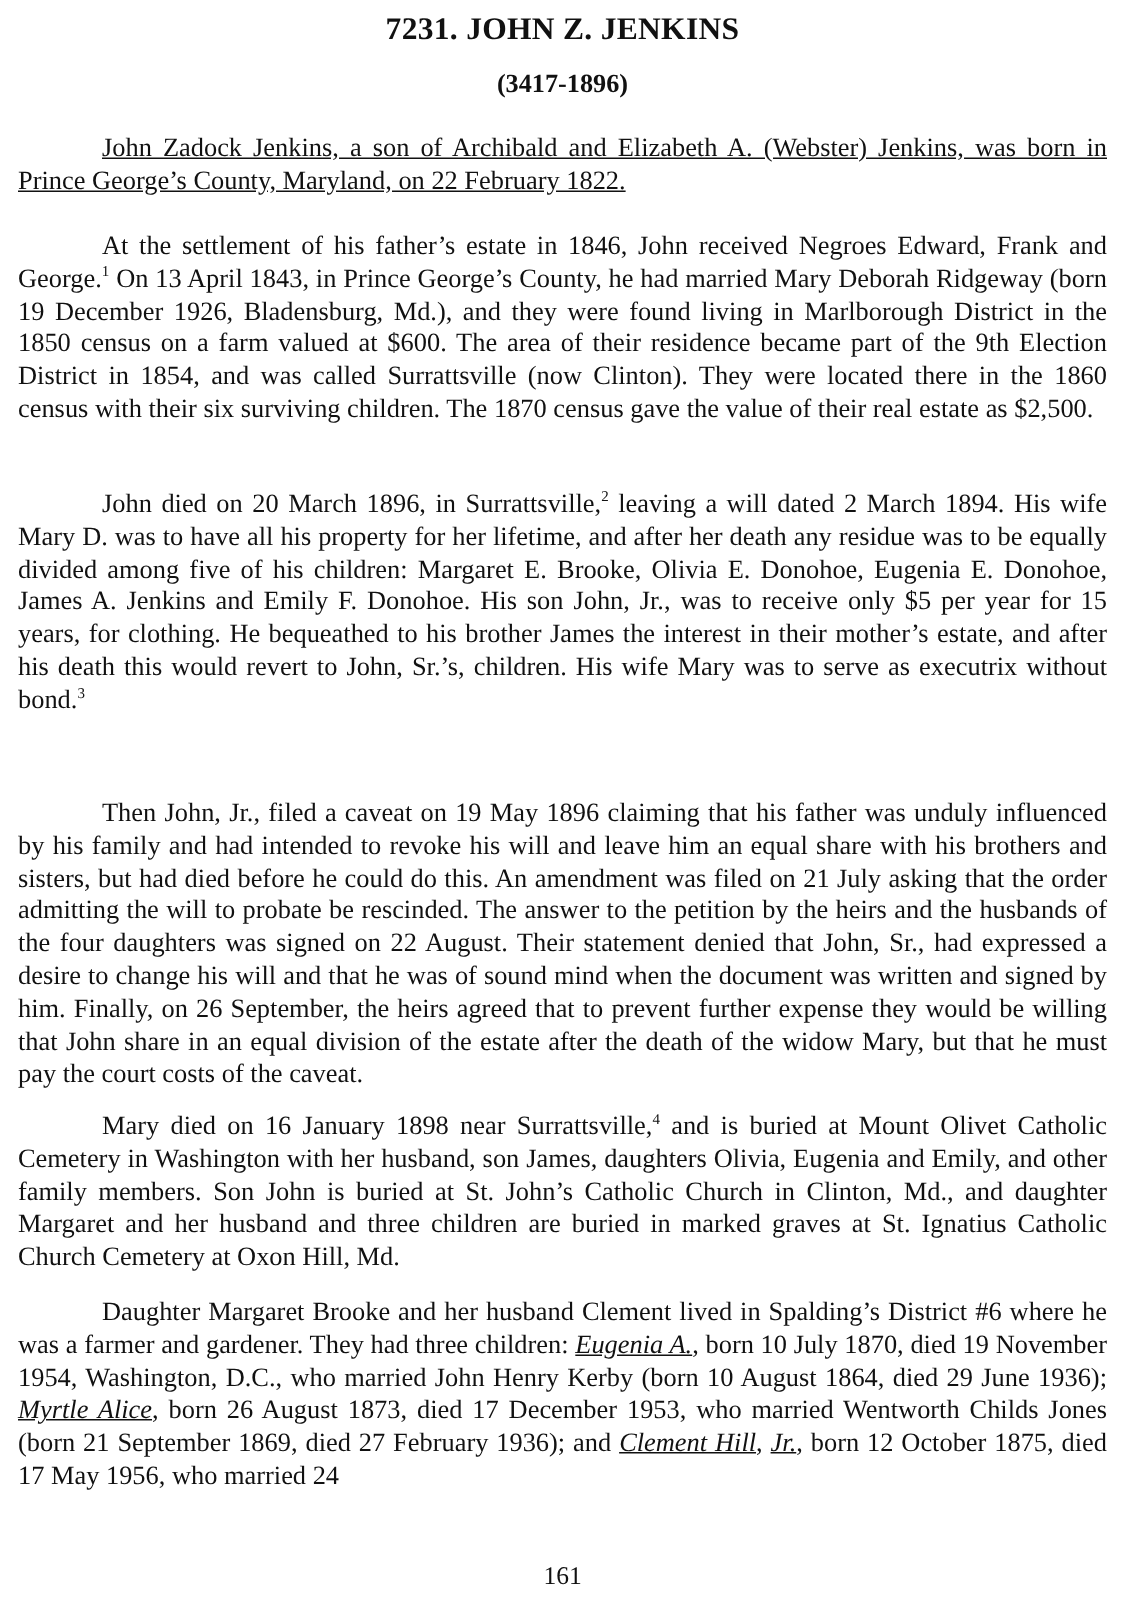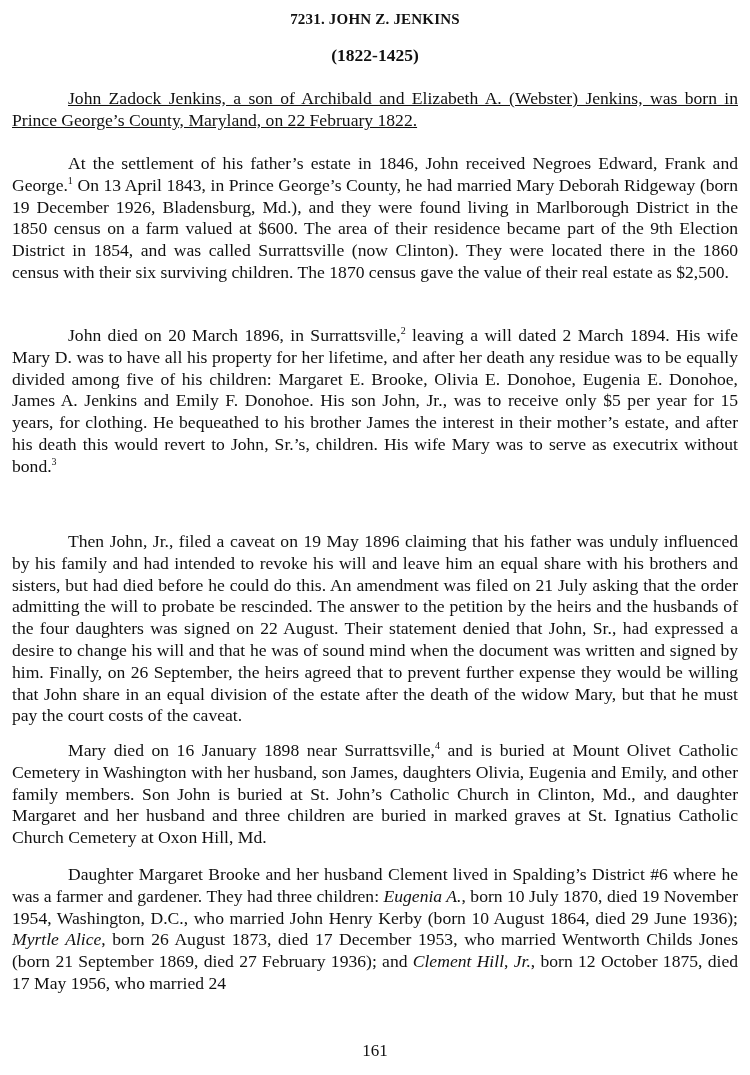--- a/index.html
+++ b/index.html
@@ -1,36 +1,36 @@
 <!DOCTYPE html>
 <html><head>
 <meta charset="utf-8">
 <style>
   html, body { margin: 0; padding: 0; background: #ffffff; }
   body { width: 750px; height: 1075px; position: relative; overflow: hidden; color: #111; }
   .page { position: absolute; left: 12px; top: 0; width: 726px; font-family: "Liberation Serif", serif; font-size: 17.6px; line-height: 21.8px; }
-  .title { position: absolute; left: 0; width: 726px; top: 6px; text-align: center; font-weight: bold; font-size: 15px; line-height: 26px; letter-spacing: 0.2px; }
+  .title { position: absolute; left: 0; width: 726px; top: 6px; text-align: center; font-weight: bold; font-size: 21px; line-height: 26px; letter-spacing: 0.2px; }
   .dates { position: absolute; left: 0; width: 726px; top: 44px; text-align: center; font-weight: bold; font-size: 17.5px; line-height: 22px; }
   .para { position: absolute; left: 0; width: 726px; margin: 0; text-align: justify; text-indent: 56px; }
   .para sup { font-size: 10px; line-height: 0; vertical-align: 7px; }
-  .para i { font-style: italic; }
+  .para i { font-style: italic; text-decoration: underline; }
   #p1 { top: 88px; text-decoration: underline; }
   #p2 { top: 153px; }
   #p3 { top: 325px; font-family: Liberation Serif, serif; }
   #p4 { top: 531px; }
   #p5 { top: 740px; }
   #p6 { top: 864px; }
   .pagenum { position: absolute; left: 0; width: 726px; top: 1040px; text-align: center; font-size: 17px; line-height: 22px; }
 </style>
 </head>
 <body>
 
 <div class="page">
   <div class="title">7231. JOHN Z. JENKINS</div>
-  <div class="dates">(1822-1425)</div>
+  <div class="dates">(3417-1896)</div>
 
   <p class="para" id="p1"><span>John Zadock Jenkins, a son of Archibald and Elizabeth A. (Webster) Jenkins, was born in Prince George’s County, Maryland, on 22 February 1822.</span></p>
   <p class="para" id="p2"><span>At the settlement of his father’s estate in 1846, John received Negroes Edward, Frank and George.</span><sup>1</sup><span>  On 13 April 1843, in Prince George’s County, he had married Mary Deborah Ridgeway (born 19 December 1926, Bladensburg, Md.), and they were found living in Marlborough District in the 1850 census on a farm valued at $600.  The area of their residence became part of the 9th Election District in 1854, and was called Surrattsville (now Clinton).  They were located there in the 1860 census with their six surviving children.  The 1870 census gave the value of their real estate as $2,500.</span></p>
   <p class="para" id="p3"><span>John died on 20 March 1896, in Surrattsville,</span><sup>2</sup><span> leaving a will dated 2 March 1894.  His wife Mary D. was to have all his property for her lifetime, and after her death any residue was to be equally divided among five of his children: Margaret E. Brooke, Olivia E. Donohoe, Eugenia E. Donohoe, James A. Jenkins and Emily F. Donohoe.  His son John, Jr., was to receive only $5 per year for 15 years, for clothing.  He bequeathed to his brother James the interest in their mother’s estate, and after his death this would revert to John, Sr.’s, children.  His wife Mary was to serve as executrix without bond.</span><sup>3</sup></p>
   <p class="para" id="p4"><span>Then John, Jr., filed a caveat on 19 May 1896 claiming that his father was unduly influenced by his family and had intended to revoke his will and leave him an equal share with his brothers and sisters, but had died before he could do this.  An amendment was filed on 21 July asking that the order admitting the will to probate be rescinded.  The answer to the petition by the heirs and the husbands of the four daughters was signed on 22 August.  Their statement denied that John, Sr., had expressed a desire to change his will and that he was of sound mind when the document was written and signed by him.  Finally, on 26 September, the heirs agreed that to prevent further expense they would be willing that John share in an equal division of the estate after the death of the widow Mary, but that he must pay the court costs of the caveat.</span></p>
   <p class="para" id="p5"><span>Mary died on 16 January 1898 near Surrattsville,</span><sup>4</sup><span> and is buried at Mount Olivet Catholic Cemetery in Washington with her husband, son James, daughters Olivia, Eugenia and Emily, and other family members.  Son John is buried at St. John’s Catholic Church in Clinton, Md., and daughter Margaret and her husband and three children are buried in marked graves at St. Ignatius Catholic Church Cemetery at Oxon Hill, Md.</span></p>
   <p class="para" id="p6"><span>Daughter Margaret Brooke and her husband Clement lived in Spalding’s District #6 where he was a farmer and gardener.  They had three children: </span><i>Eugenia A.</i><span>, born 10 July 1870, died 19 November 1954, Washington, D.C., who married John Henry Kerby (born 10 August 1864, died 29 June 1936); </span><i>Myrtle Alice</i><span>, born 26 August 1873, died 17 December 1953, who married Wentworth Childs Jones (born 21 September 1869, died 27 February 1936); and </span><i>Clement Hill</i><span>, </span><i>Jr.</i><span>, born 12 October 1875, died 17 May 1956, who married 24</span></p>
 
   <div class="pagenum">161</div>
 </div>

